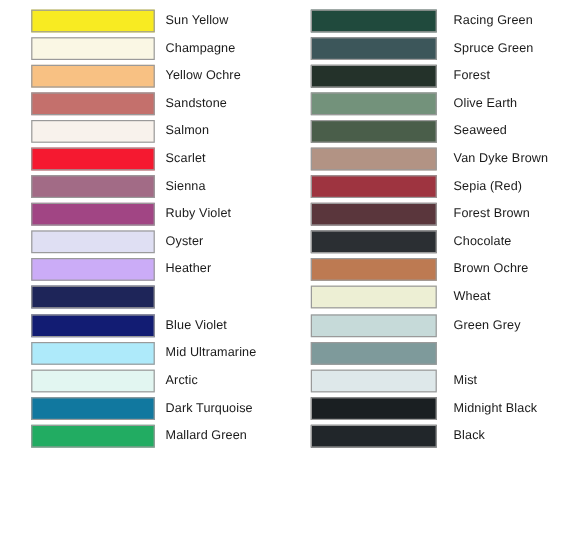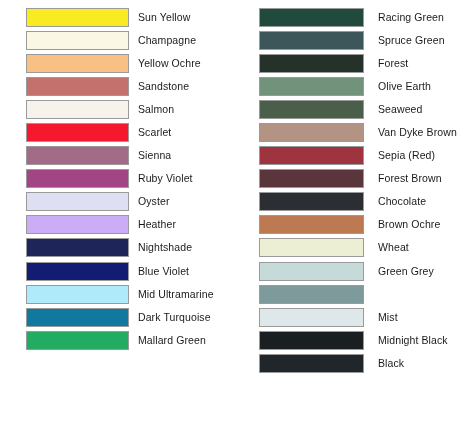--- a/index.html
+++ b/index.html
@@ -117,31 +117,35 @@
         <div class="swatch-label">Oyster</div>
       </div>
       <div class="swatch-row">
         <div class="swatch-spacer"></div>
         <div class="swatch-chip" style="background-color: rgb(203, 172, 247);"></div>
         <div class="swatch-label">Heather</div>
       </div>
       <div class="swatch-row">
         <div class="swatch-spacer"></div>
         <div class="swatch-chip" style="background-color: rgb(30, 37, 89);"></div>
-        <div class="swatch-label">Nightshade</div>
       </div>
       <div class="swatch-row">
         <div class="swatch-spacer"></div>
         <div class="swatch-chip" style="background-color: rgb(18, 28, 115);"></div>
         <div class="swatch-label">Blue Violet</div>
       </div>
       <div class="swatch-row">
         <div class="swatch-spacer"></div>
         <div class="swatch-chip" style="background-color: rgb(174, 234, 250);"></div>
         <div class="swatch-label">Mid Ultramarine</div>
+      </div>
+      <div class="swatch-row">
+        <div class="swatch-spacer"></div>
+        <div class="swatch-chip" style="background-color: rgb(226, 246, 241);"></div>
+        <div class="swatch-label">Arctic</div>
       </div>
       <div class="swatch-row">
         <div class="swatch-spacer"></div>
         <div class="swatch-chip" style="background-color: rgb(17, 120, 159);"></div>
         <div class="swatch-label">Dark Turquoise</div>
       </div>
       <div class="swatch-row">
         <div class="swatch-spacer"></div>
         <div class="swatch-chip" style="background-color: rgb(34, 172, 98);"></div>
         <div class="swatch-label">Mallard Green</div>

